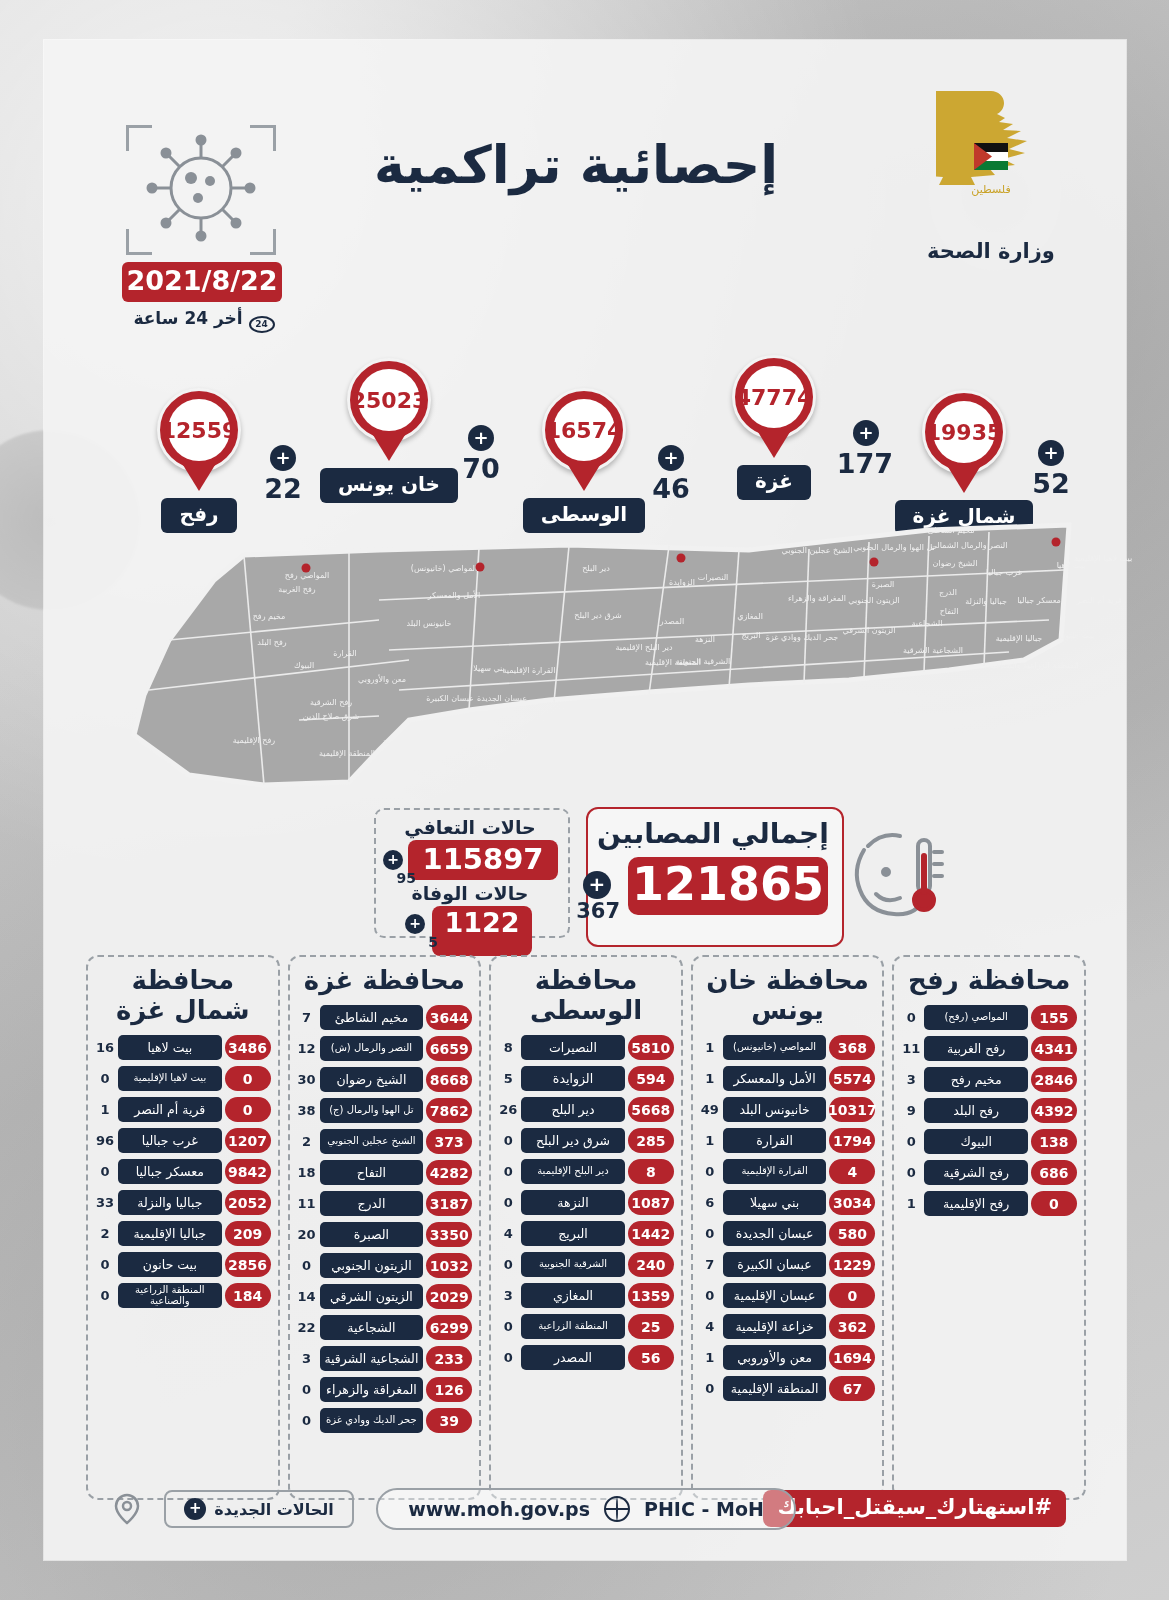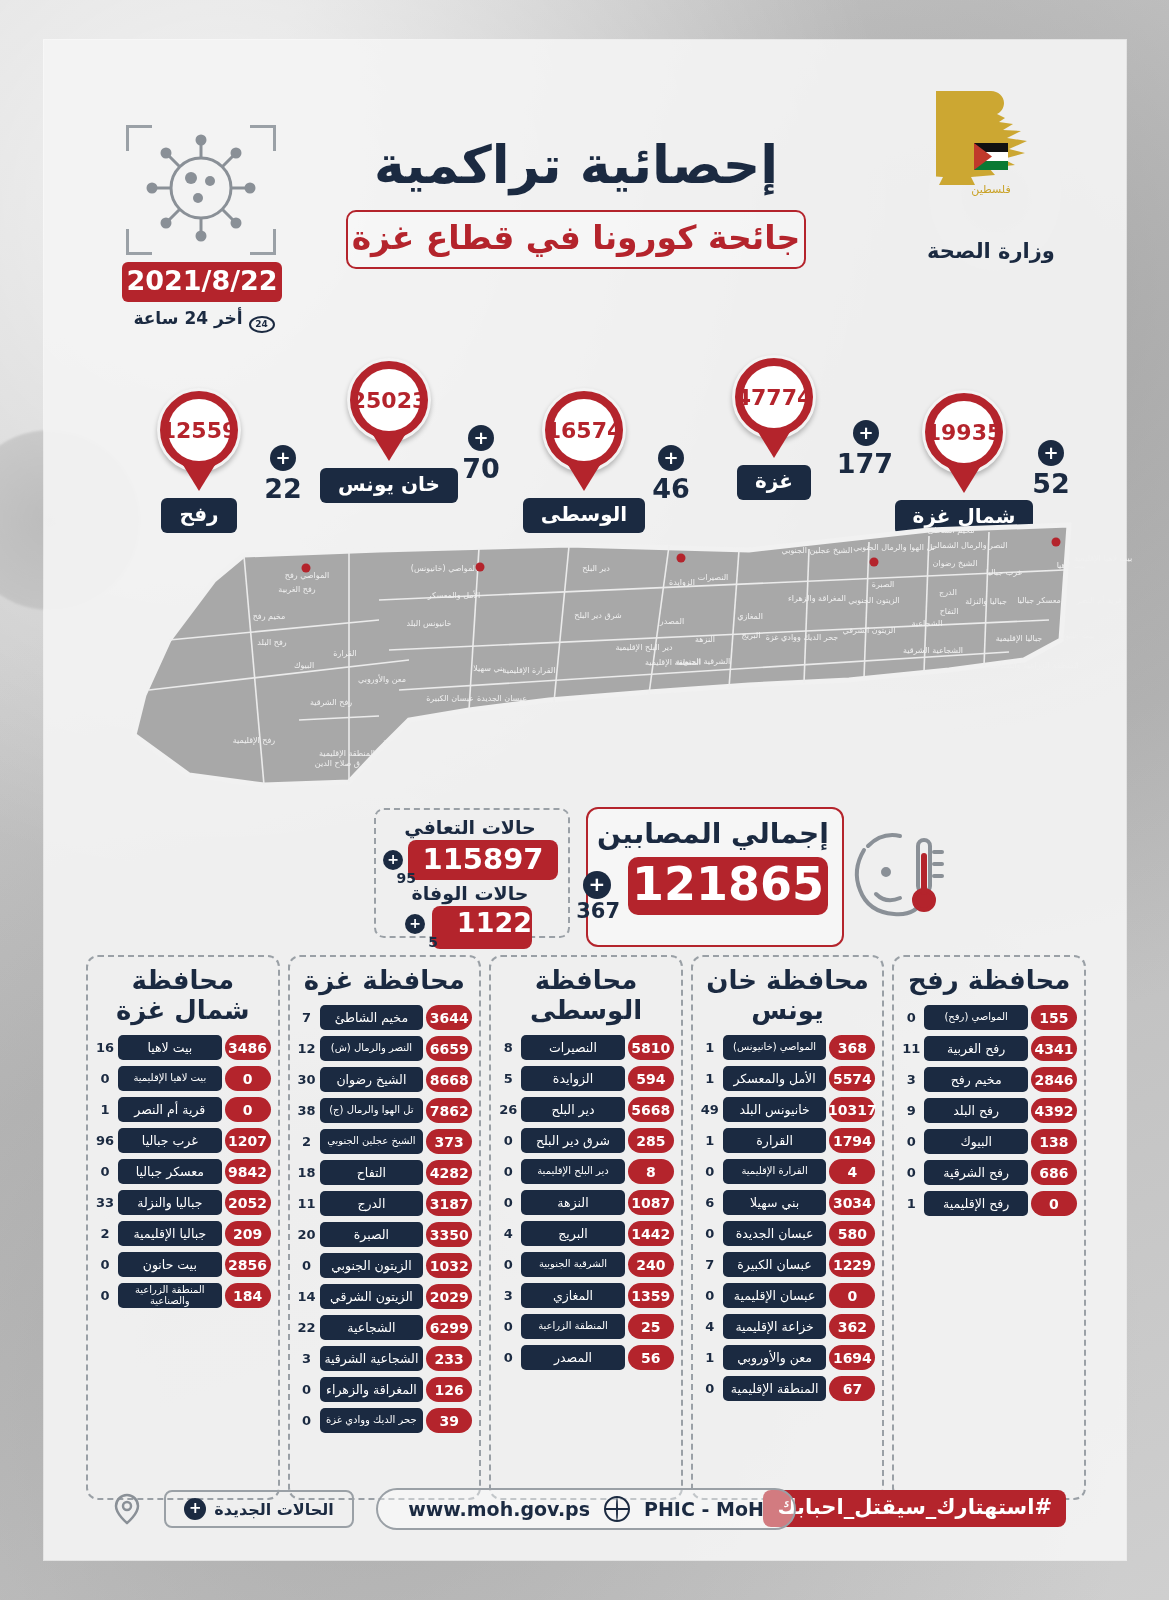--- a/index.html
+++ b/index.html
@@ -109,22 +109,22 @@
   }
   .recov { left:0; top:8px; width:196px; height:130px; }
   .total-main { right:0; top:7px; width:258px; height:140px; border:2px solid #b4242c; border-radius:12px; background:rgba(255,255,255,.45); position:absolute; }
   .lbl-recov { position:absolute; right:0; top:6px; width:196px; text-align:center; font-size:19px; font-weight:bold; color:#1b2a41; }
   .val-recov {
     position:absolute; right:10px; top:30px; width:150px; text-align:center;
     background:#b4242c; color:#fff; font-size:29px; font-weight:bold; border-radius:8px; padding:2px 0 4px;
   }
   .lbl-death { position:absolute; right:0; top:72px; width:196px; text-align:center; font-size:19px; font-weight:bold; color:#1b2a41; }
   .val-death {
-    position:absolute; right:36px; top:96px; width:100px; 
-    background:#b4242c; color:#fff; font-size:27px; font-weight:bold; border-radius:8px; padding:1px 0 11px;
+    position:absolute; right:36px; top:96px; width:100px; text-align:center;
+    background:#b4242c; color:#fff; font-size:27px; font-weight:bold; border-radius:8px; padding:1px 0 18px;
   }
   .lbl-total { position:absolute; right:0; top:8px; width:258px; text-align:center; font-size:28px; font-weight:bold; color:#1b2a41; }
   .val-total {
     position:absolute; right:14px; top:48px; width:200px; text-align:center;
     background:#b4242c; color:#fff; font-size:46px; font-weight:bold; border-radius:10px; padding:0 0 4px;
   }
   .mini {
     position:absolute; width:46px; text-align:center;
   }
   .mini .plus {
@@ -204,21 +204,20 @@
               <rect x="38" y="76" width="34" height="9" fill="#0a7a34"></rect>
               <path d="M38 58 L56 71.5 L38 85 Z" fill="#c0392b"></path>
             </g>
             <text x="55" y="108" font-size="11" text-anchor="middle" fill="#c9a227" font-family="DejaVu Sans, sans-serif">فلسطين</text>
           </svg>
         </div>
         <div class="moh-label">وزارة الصحة</div>
       </div>
 
       <div class="title-main">إحصائية تراكمية</div>
-      <div class="title-sub">جائحة كورونا في قطاع غزة</div>
 
       <div class="virus-box">
         <span class="corner c1"></span>
           <span class="corner c2"></span>
         <span class="corner c3"></span>
           <span class="corner c4"></span>
         <svg viewBox="0 0 130 110" width="130" height="110" style="position:absolute;left:10px;top:8px;">
           <g stroke="#8a9097" stroke-width="3" fill="none">
             <circle cx="65" cy="55" r="30"></circle>
             <g>
@@ -345,21 +344,21 @@
           <div class="maplabel" style="left: 322px; top: 221px;">عبسان الكبيرة الإقليمية</div>
           <div class="maplabel" style="left: 332px; top: 244px;">خزاعة الإقليمية</div>
           <div class="maplabel" style="left: 283px; top: 159px;">معن والأوروبي</div>
           <div class="maplabel" style="left: 248px; top: 233px;">المنطقة الإقليمية</div>
           <div class="maplabel" style="left: 198px; top: 69px;">رفح الغربية</div>
           <div class="maplabel" style="left: 208px; top: 55px;">المواصي رفح</div>
           <div class="maplabel" style="left: 170px; top: 96px;">مخيم رفح</div>
           <div class="maplabel" style="left: 173px; top: 122px;">رفح البلد</div>
           <div class="maplabel" style="left: 205px; top: 145px;">البيوك</div>
           <div class="maplabel" style="left: 232px; top: 182px;">رفح الشرقية</div>
-          <div class="maplabel" style="left: 244px; top: 196px; margin-top: 47px;">شرق صلاح الدين</div>
+          <div class="maplabel" style="left: 232px; top: 196px;">شرق صلاح الدين</div>
           <div class="maplabel" style="left: 155px; top: 220px;">رفح الإقليمية</div>
           <div class="maplabel" style="left: 497px; top: 48px;">دير البلح</div>
           <div class="maplabel" style="left: 499px; top: 95px;">شرق دير البلح</div>
           <div class="maplabel" style="left: 545px; top: 127px;">دير البلح الإقليمية</div>
           <div class="maplabel" style="left: 583px; top: 62px;">الزوايدة</div>
           <div class="maplabel" style="left: 614px; top: 57px;">النصيرات</div>
           <div class="maplabel" style="left: 651px; top: 96px;">المغازي</div>
           <div class="maplabel" style="left: 652px; top: 115px;">البريج</div>
           <div class="maplabel" style="left: 573px; top: 101px;">المصدر</div>
           <div class="maplabel" style="left: 606px; top: 119px;">النزهة</div>

